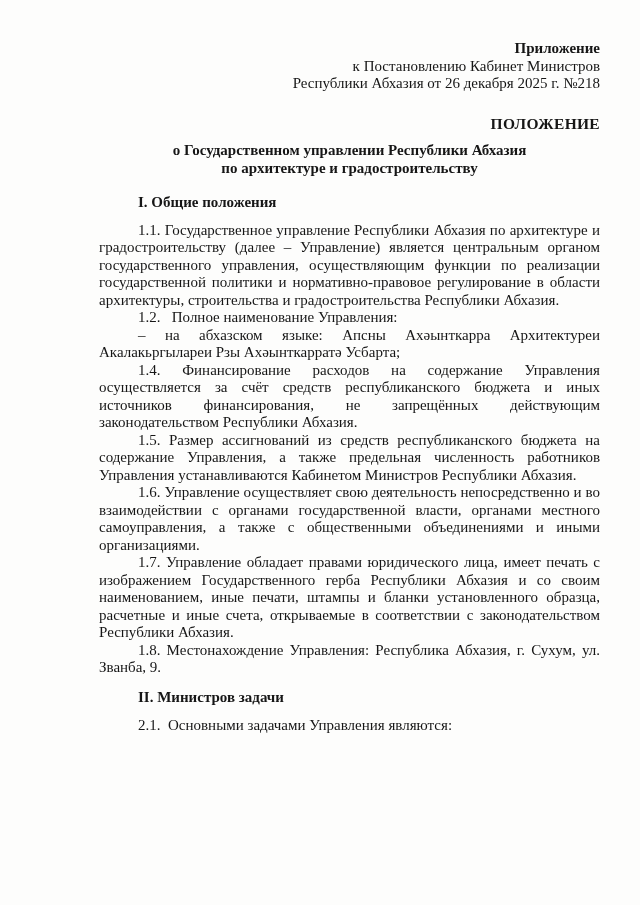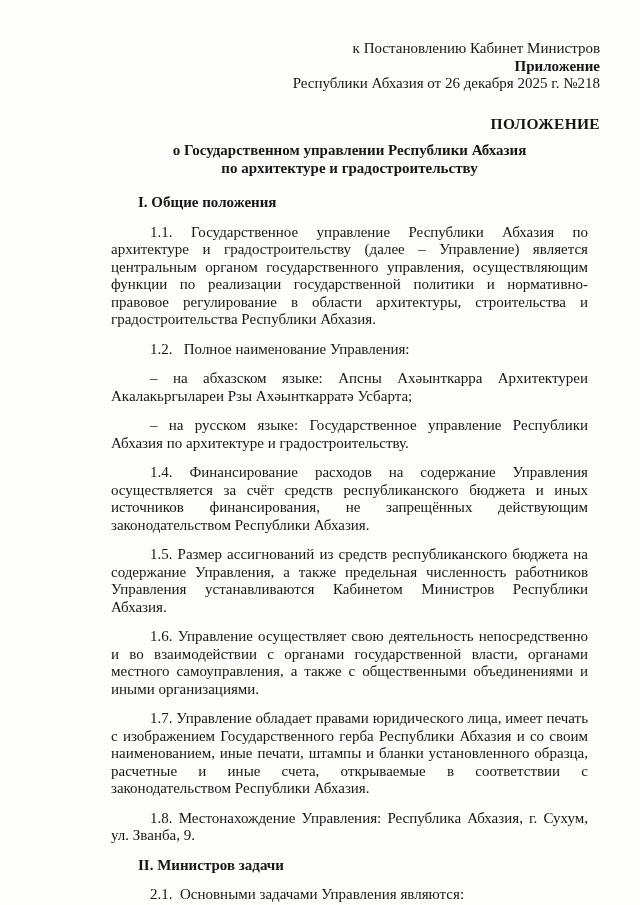--- a/index.html
+++ b/index.html
@@ -44,50 +44,49 @@
   }
   .sec-heading {
     font-weight: bold;
     text-indent: 39px;
     margin: 17px 0 10px 0;
   }
   .sec-heading.second {
     margin: 12px 0 11px 0;
   }
   .para {
-    margin: 12px;
+    margin: 0;
     text-align: justify;
     text-indent: 39px;
     font-family: Liberation Serif, serif;
   }
 </style>
 </head>
 <body>
 
 <div class="page">
 
   <div class="annex">
+    <div class="annex-line bold">Приложение</div>
     <div class="annex-line">к Постановлению Кабинет Министров</div>
-    <div class="annex-line bold">Приложение</div>
     <div class="annex-line">Республики Абхазия от 26 декабря 2025 г. №218</div>
   </div>
 
   <div class="doc-title">ПОЛОЖЕНИЕ</div>
 
   <div class="doc-subtitle">
     <div>о Государственном управлении Республики Абхазия</div>
     <div>по архитектуре и градостроительству</div>
   </div>
 
   <div class="sec-heading">I. Общие положения</div>
 
   <p class="para">1.1. Государственное управление Республики Абхазия по архитектуре и градостроительству (далее – Управление) является центральным органом государственного управления, осуществляющим функции по реализации государственной политики и нормативно-правовое регулирование в области архитектуры, строительства и градостроительства Республики Абхазия.</p>
   <p class="para">1.2.&nbsp;&nbsp; Полное наименование Управления:</p>
   <p class="para">– на абхазском языке: Апсны Ахәынткарра Архитектуреи Акалакьргылареи Рзы Ахәынткарратә Усбарта;</p>
-  <p class="para">– на русском языке: Государственное управление Республики Абхазия по архитектуре и градостроительству.</p>
   <p class="para">1.4. Финансирование расходов на содержание Управления осуществляется за счёт средств республиканского бюджета и иных источников финансирования, не запрещённых действующим законодательством Республики Абхазия.</p>
   <p class="para">1.5. Размер ассигнований из средств республиканского бюджета на содержание Управления, а также предельная численность работников Управления устанавливаются Кабинетом Министров Республики Абхазия.</p>
   <p class="para">1.6. Управление осуществляет свою деятельность непосредственно и во взаимодействии с органами государственной власти, органами местного самоуправления, а также с общественными объединениями и иными организациями.</p>
   <p class="para">1.7. Управление обладает правами юридического лица, имеет печать с изображением Государственного герба Республики Абхазия и со своим наименованием, иные печати, штампы и бланки установленного образца, расчетные и иные счета, открываемые в соответствии с законодательством Республики Абхазия.</p>
   <p class="para">1.8. Местонахождение Управления: Республика Абхазия, г. Сухум, ул. Званба, 9.</p>
 
   <div class="sec-heading second">II. Министров задачи</div>
 
   <p class="para">2.1.&nbsp; Основными задачами Управления являются:</p>
 

